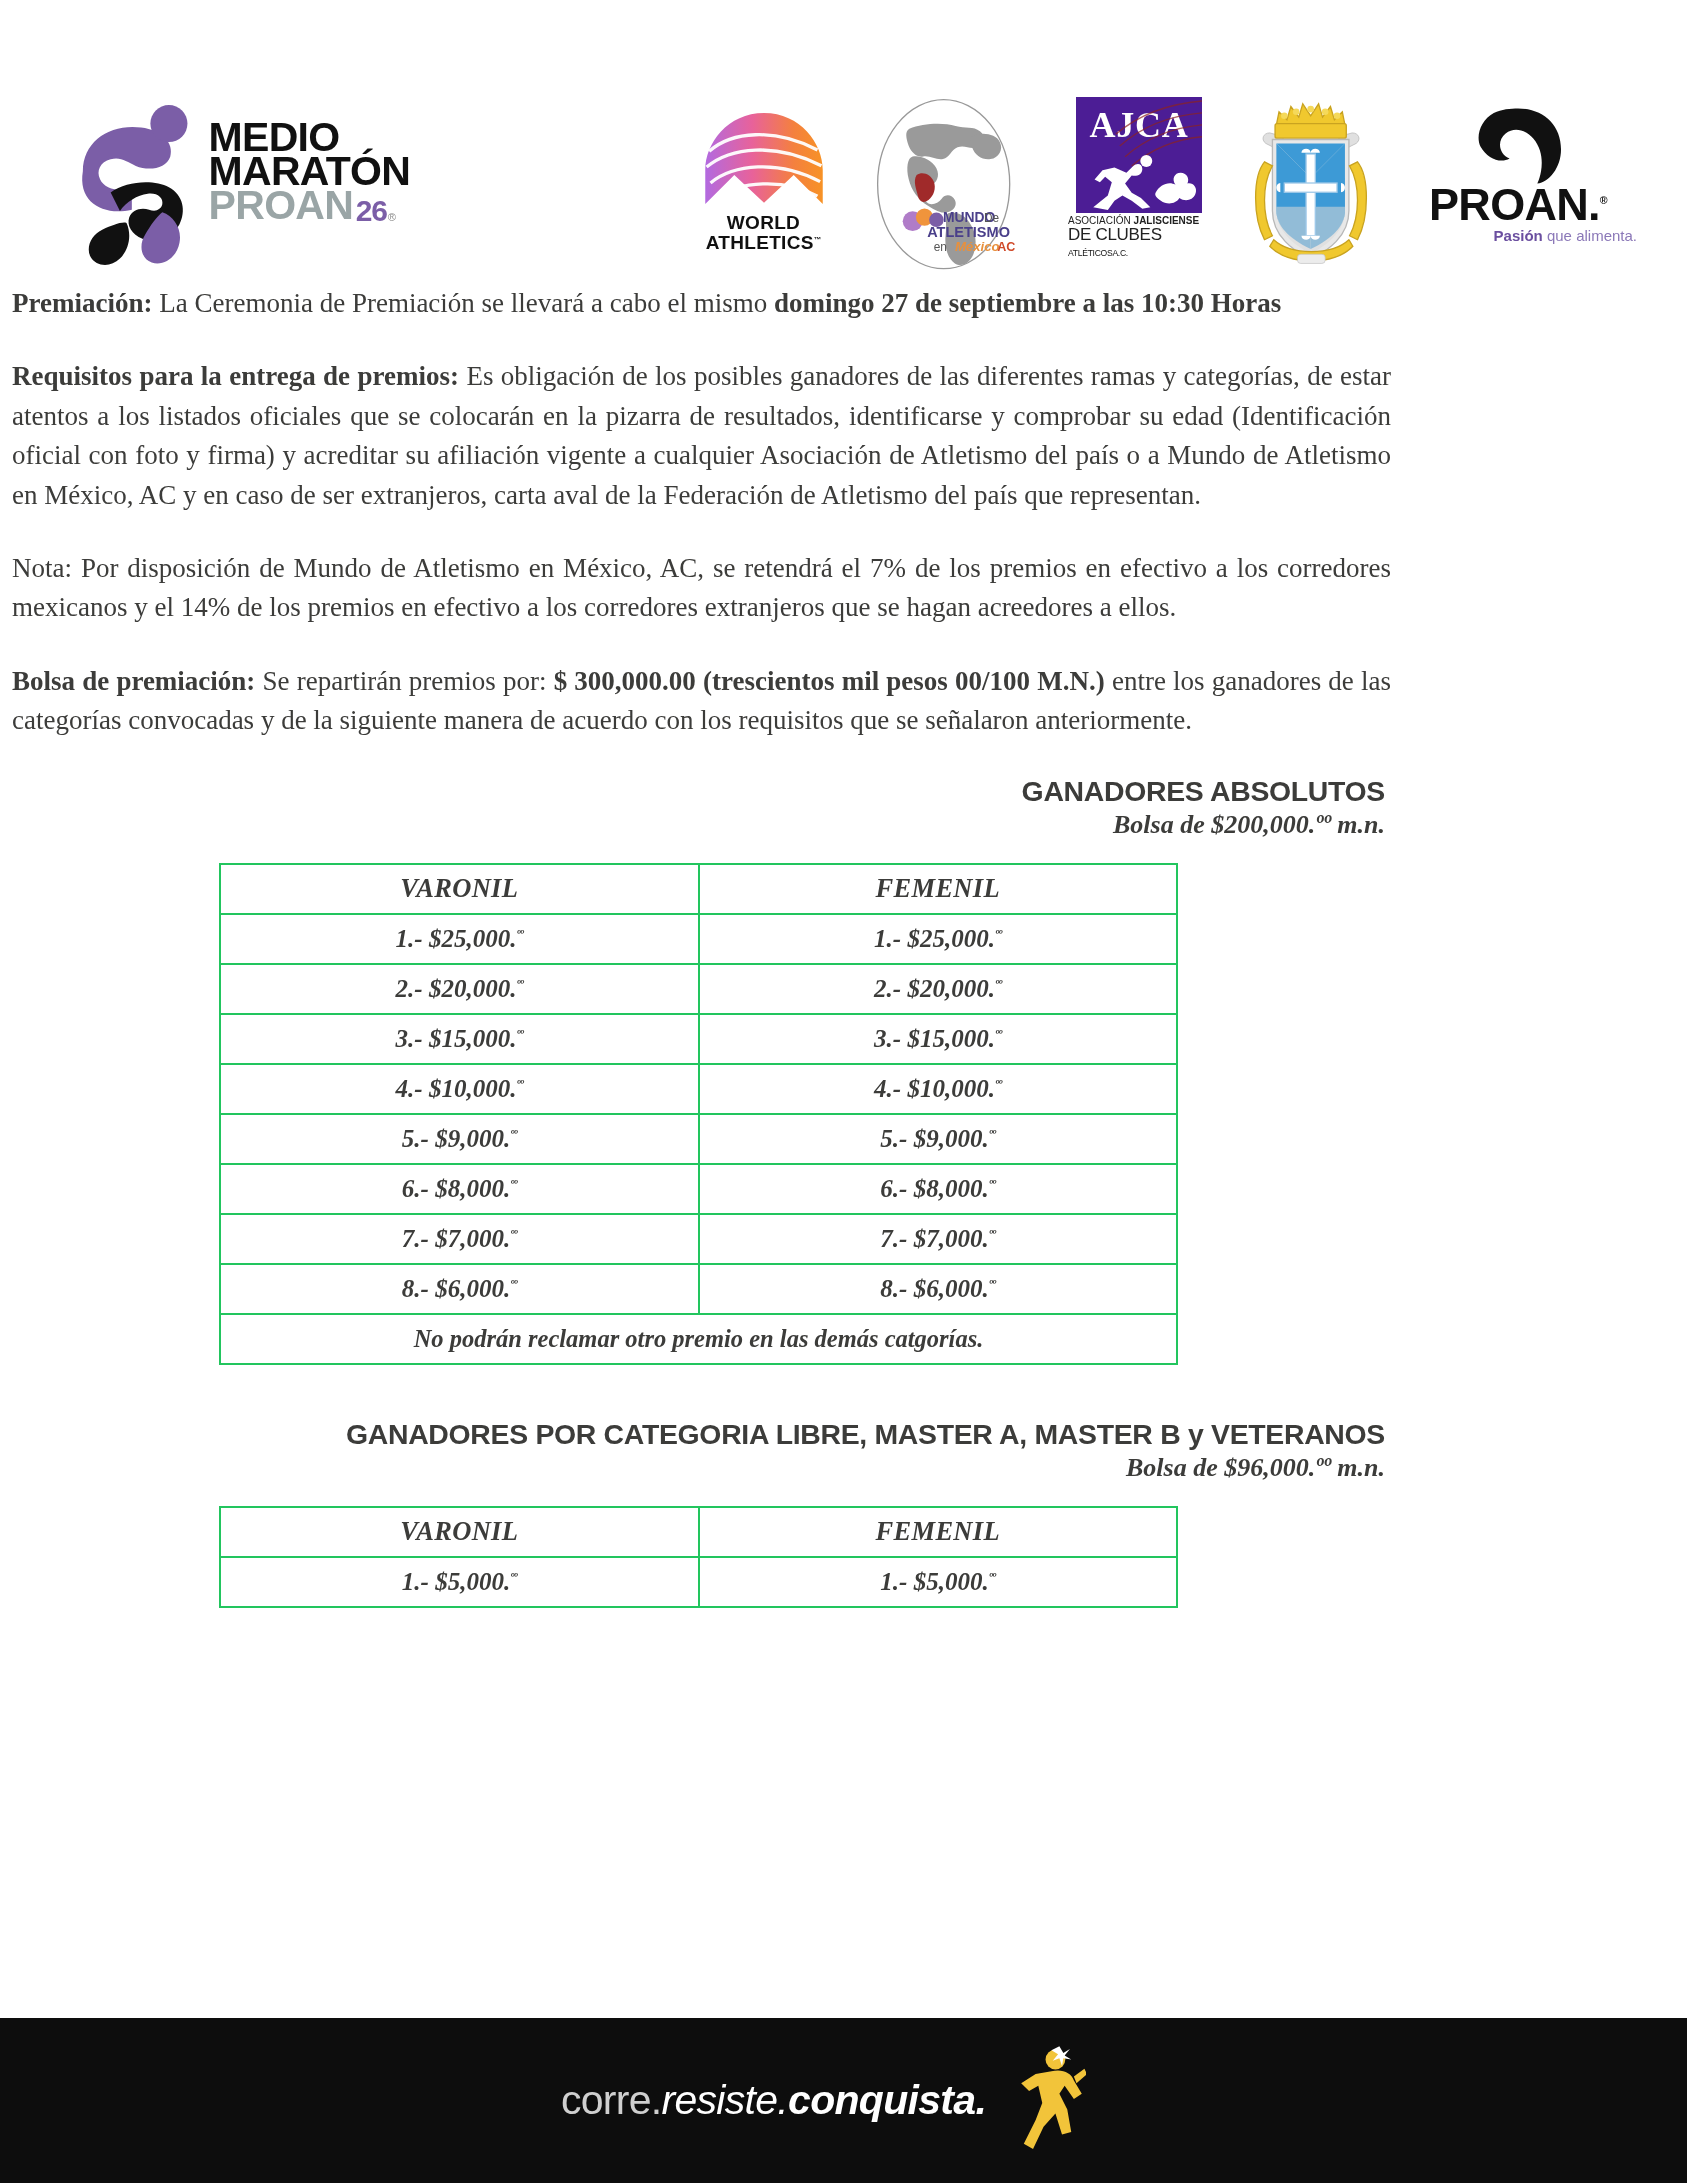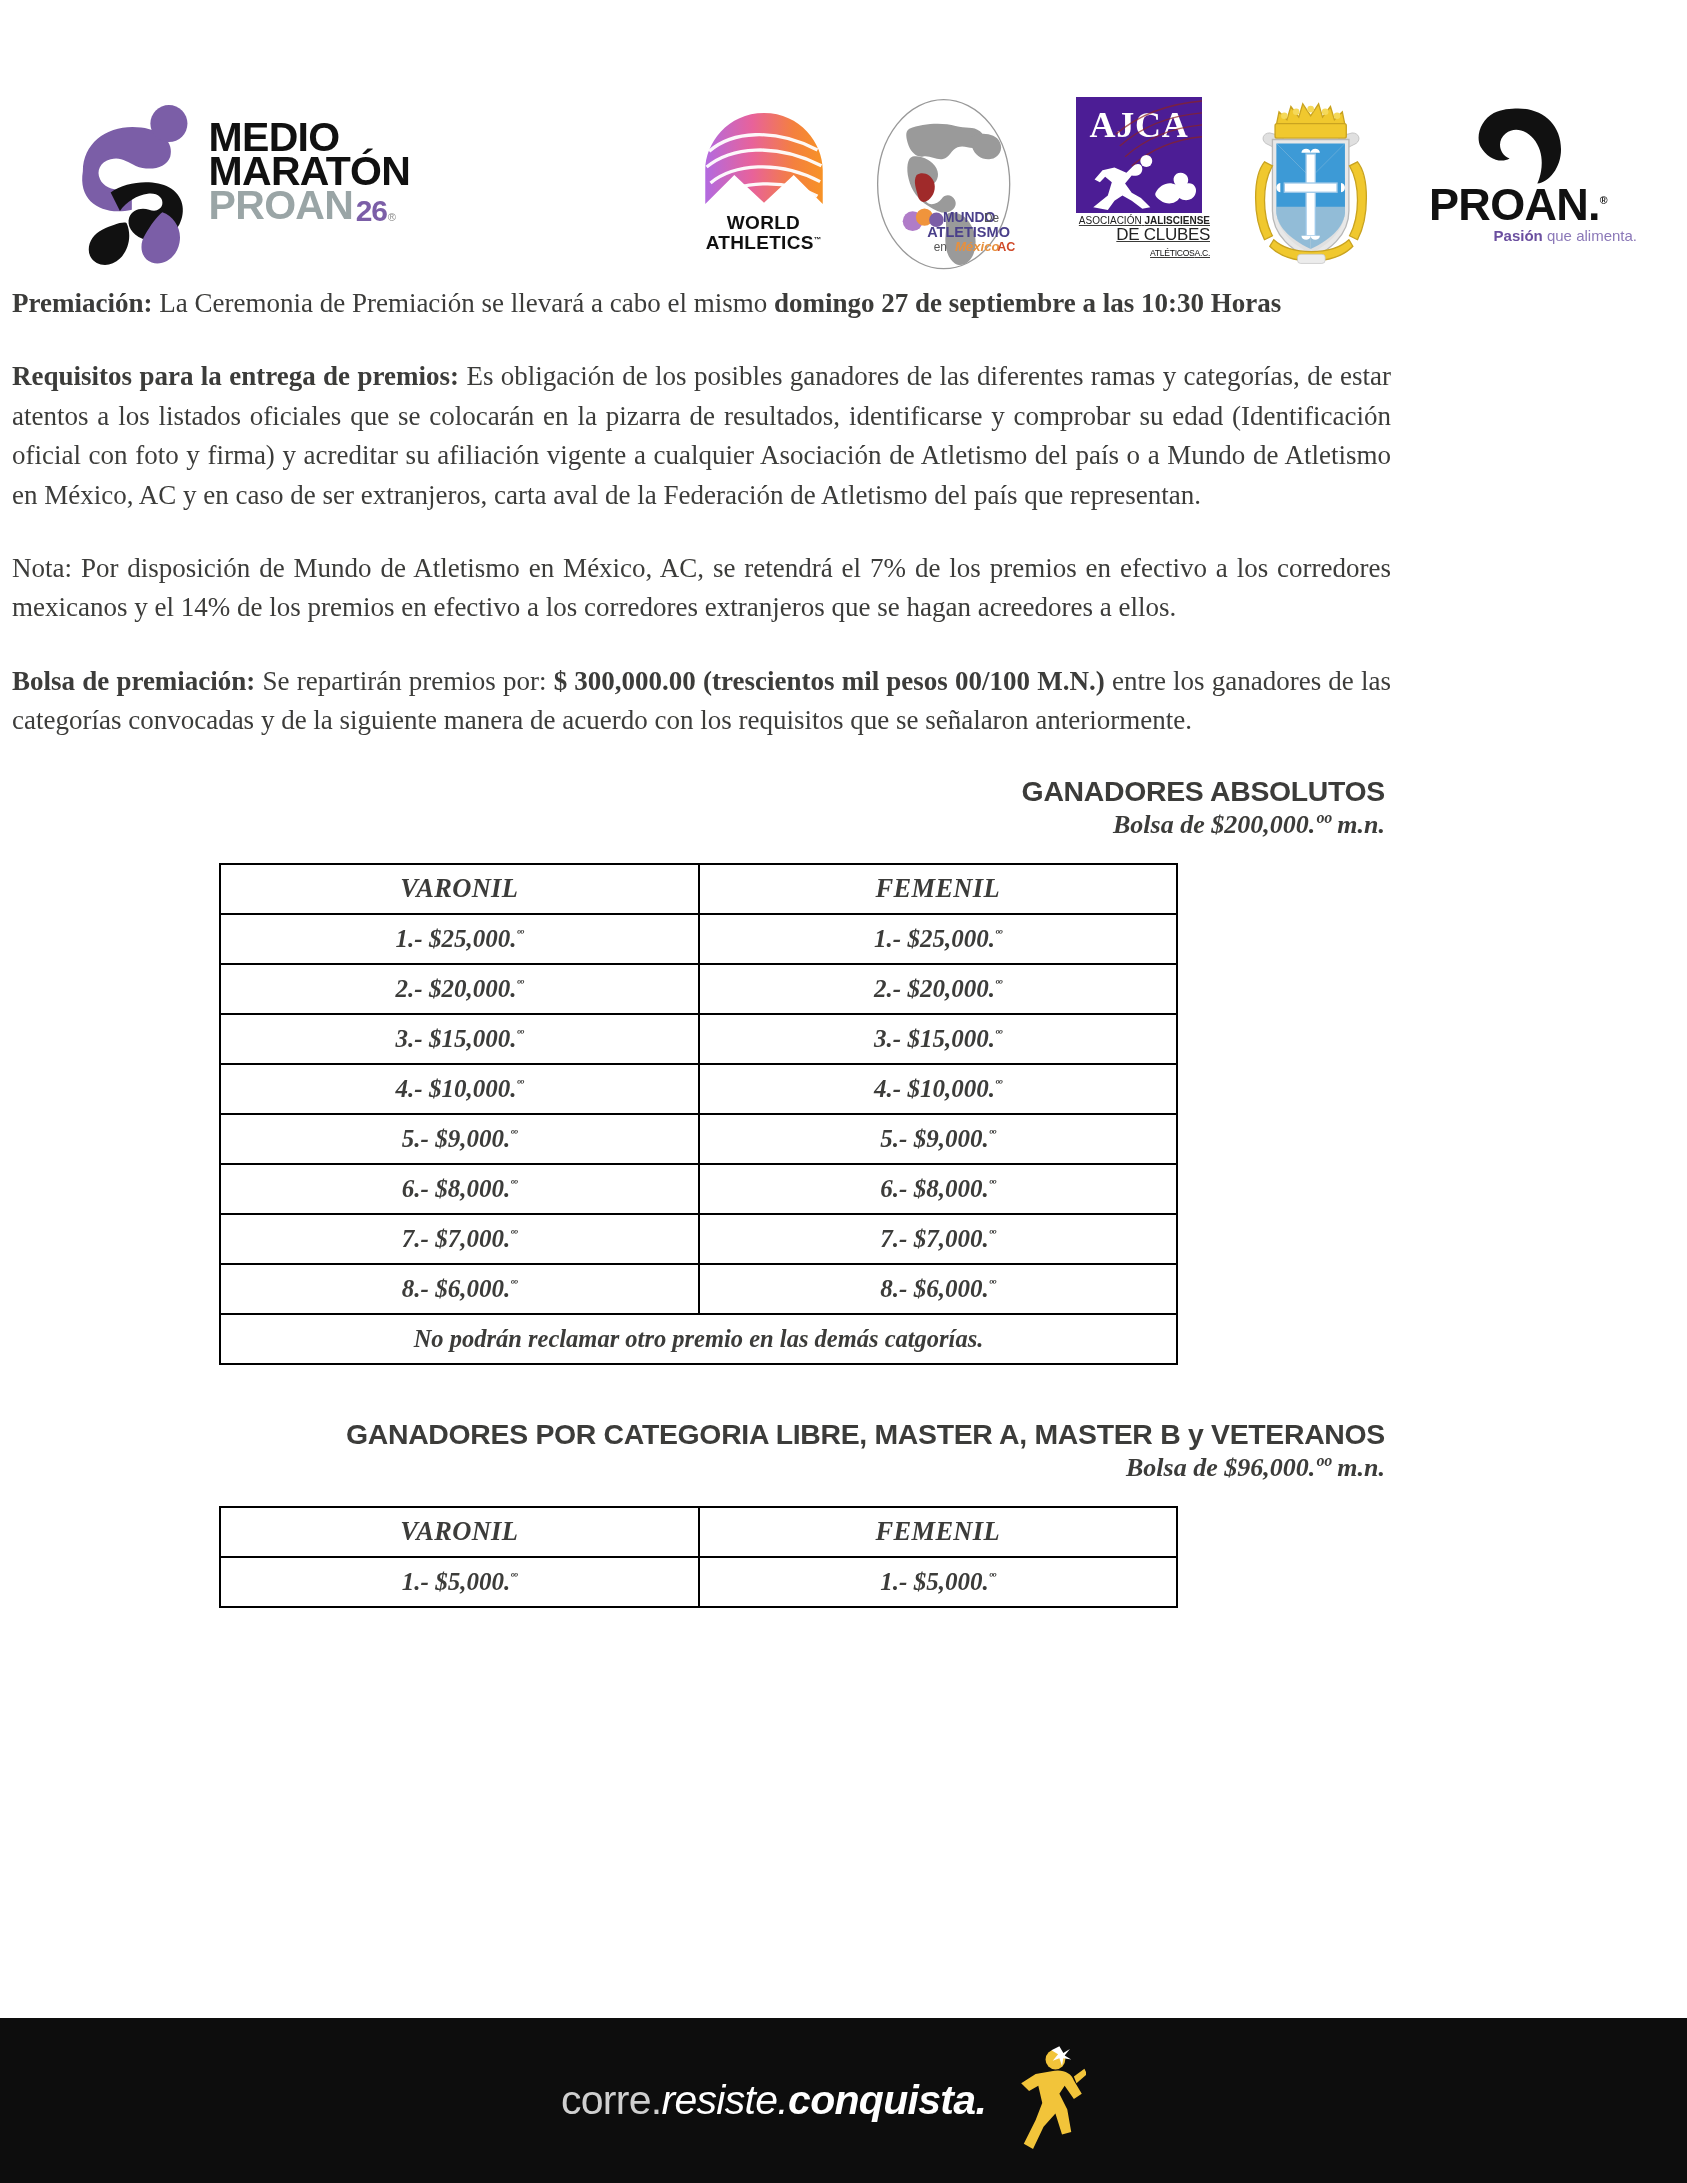--- a/index.html
+++ b/index.html
@@ -46,21 +46,21 @@
   
   .ajca-logo { position:absolute; left:1068px; top:40px; width:142px; }
   .ajca-box {
     width:126px; height:116px; margin:0 auto;
     background:#4c1d95; position:relative; overflow:hidden;
   }
   .ajca-letters {
     color:#fff; font-weight:bold; font-size:36px; text-align:center;
     padding-top:6.6px; letter-spacing:0.7px; font-family:"Liberation Serif", serif;
   }
-  .ajca-sub { text-align:right; margin-top:3.3px; line-height:1.0;text-decoration:underline; }
+  .ajca-sub { text-align:left; margin-top:3.3px; line-height:1.0; }
   .ajca-l1 { font-size:10px; color:#222; }
   .ajca-l1 b { font-weight:bold; }
   .ajca-l2 { font-size:17px; color:#222; letter-spacing:-0.3px; }
   .ajca-l3 { font-size:15px; color:#111; font-weight:bold; letter-spacing:-0.3px; }
   .ajca-l3 span { font-size:8.6px; font-weight:normal; }
 
   
   .coat-logo { position:absolute; left:1250px; top:36px; width:122px; height:182px; }
 
   
@@ -91,21 +91,21 @@
     text-align:right; font-style:italic; font-weight:bold; font-size:26px;
     color:#3c3c3a; margin:2.6px 0 0 0; font-family:"Liberation Serif", serif;
   }
 
   
   .prize-table {
     border-collapse:collapse; margin:22.5px auto 0 auto;
     width:959px; table-layout:fixed;
   }
   .prize-table td {
-    border:2px solid #000000;
+    border:2px solid #22c55e;
     height:50px;
     text-align:center;
     font-family:"Liberation Serif", serif;
     font-style:italic; font-weight:bold;
     font-size:25px; color:#3c3c3a;
     padding:1.3px 0;
   }
   .prize-table td.head { font-size:26.5px; letter-spacing:0.3px; }
   .prize-table td.note { font-size:24.5px; }
   .sup-cents { font-size:13.2px; vertical-align:super; letter-spacing:-0.7px; }

